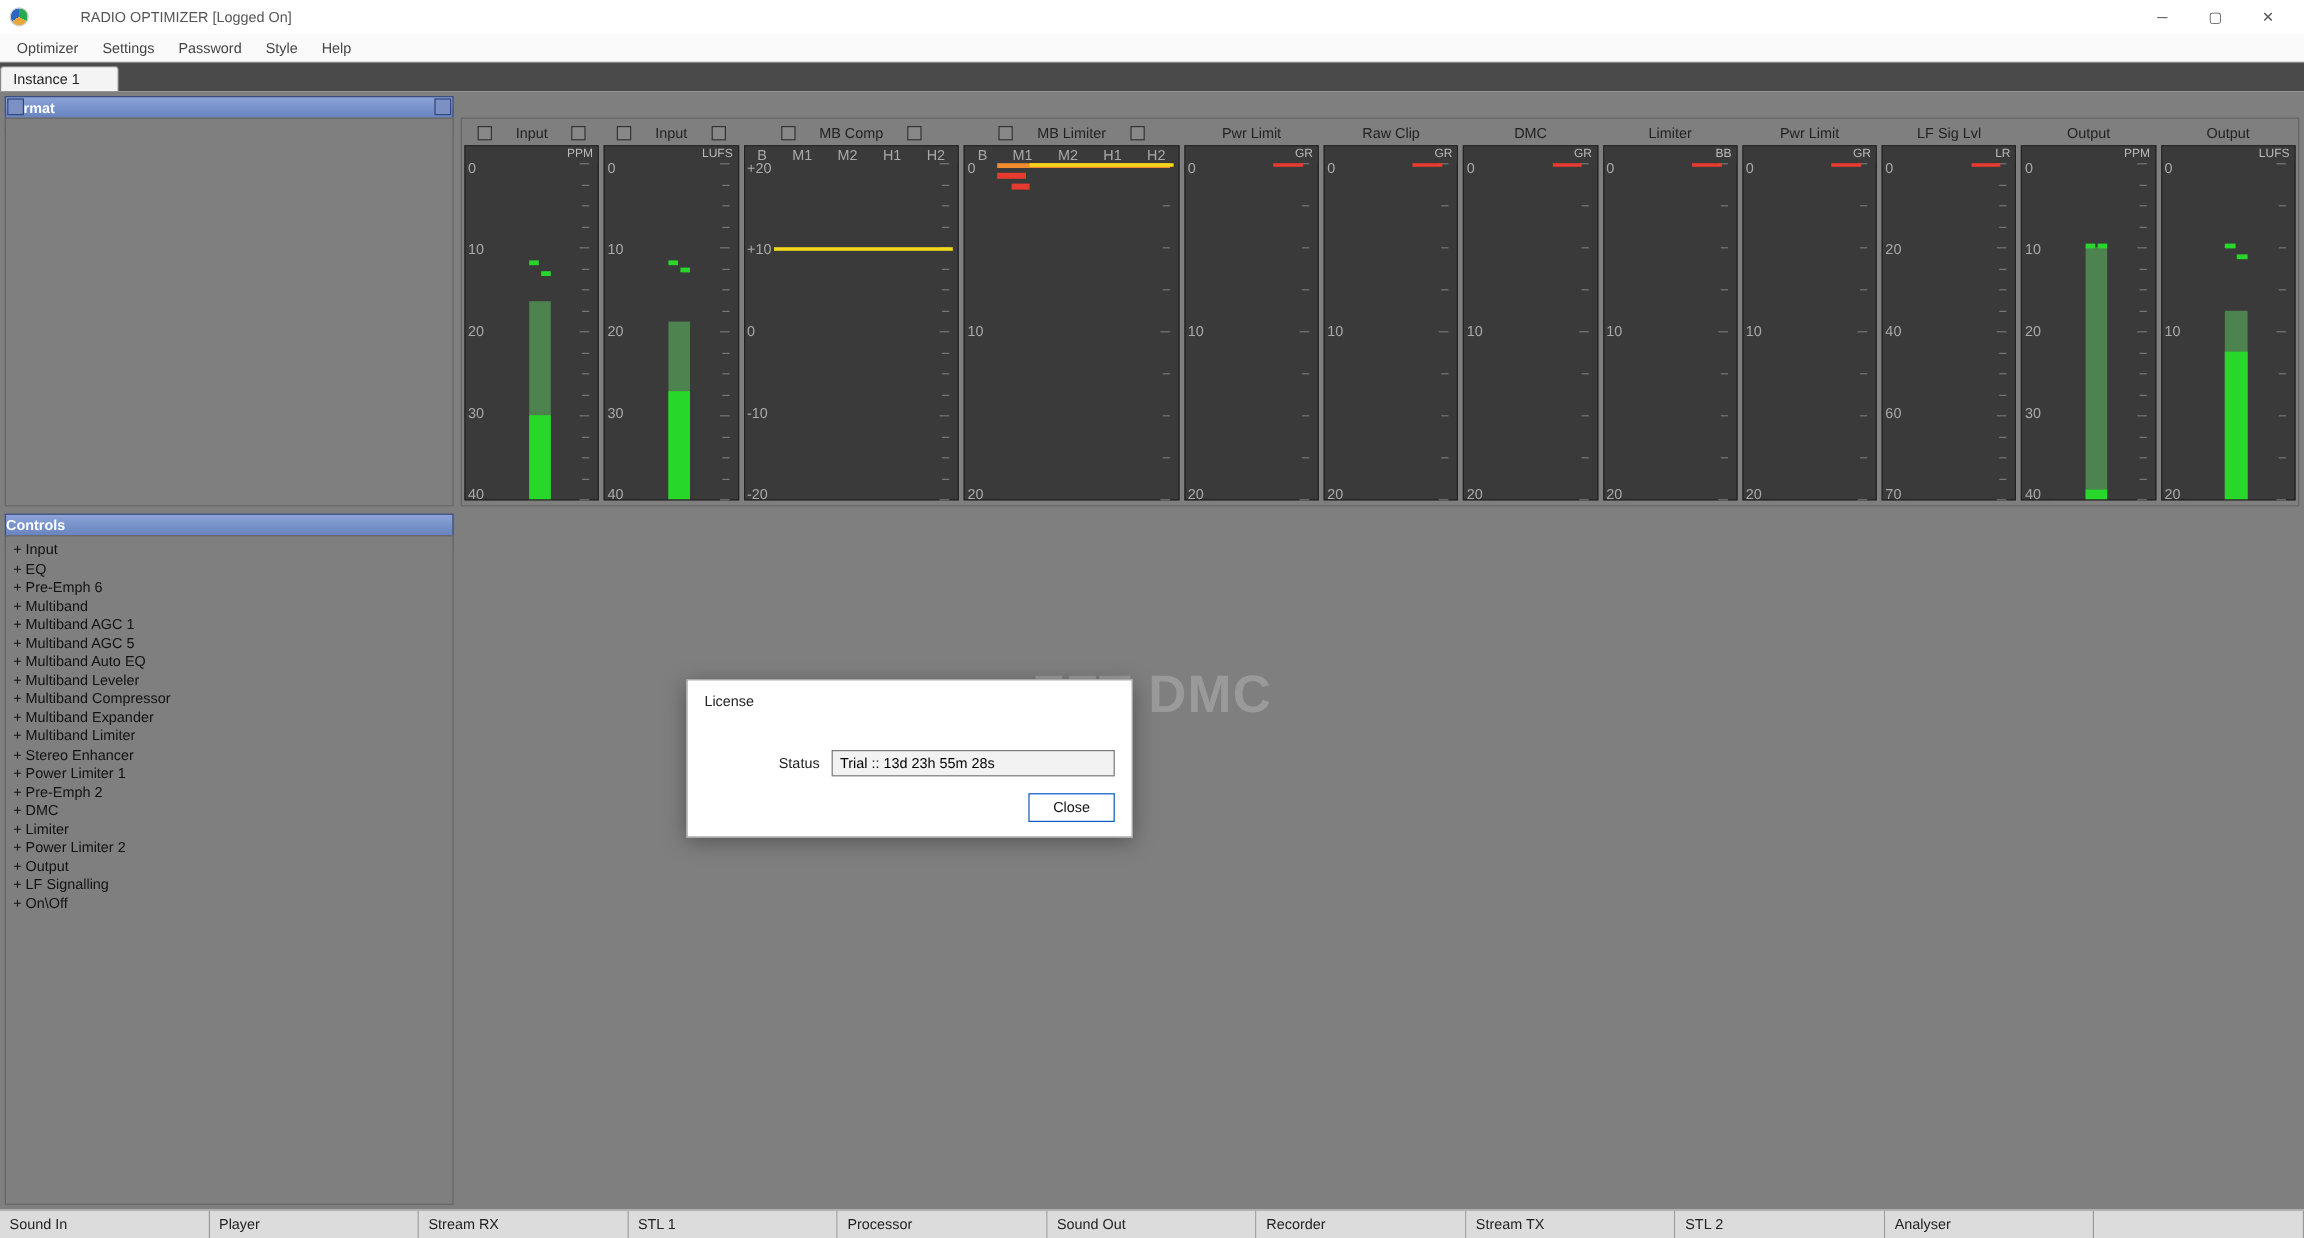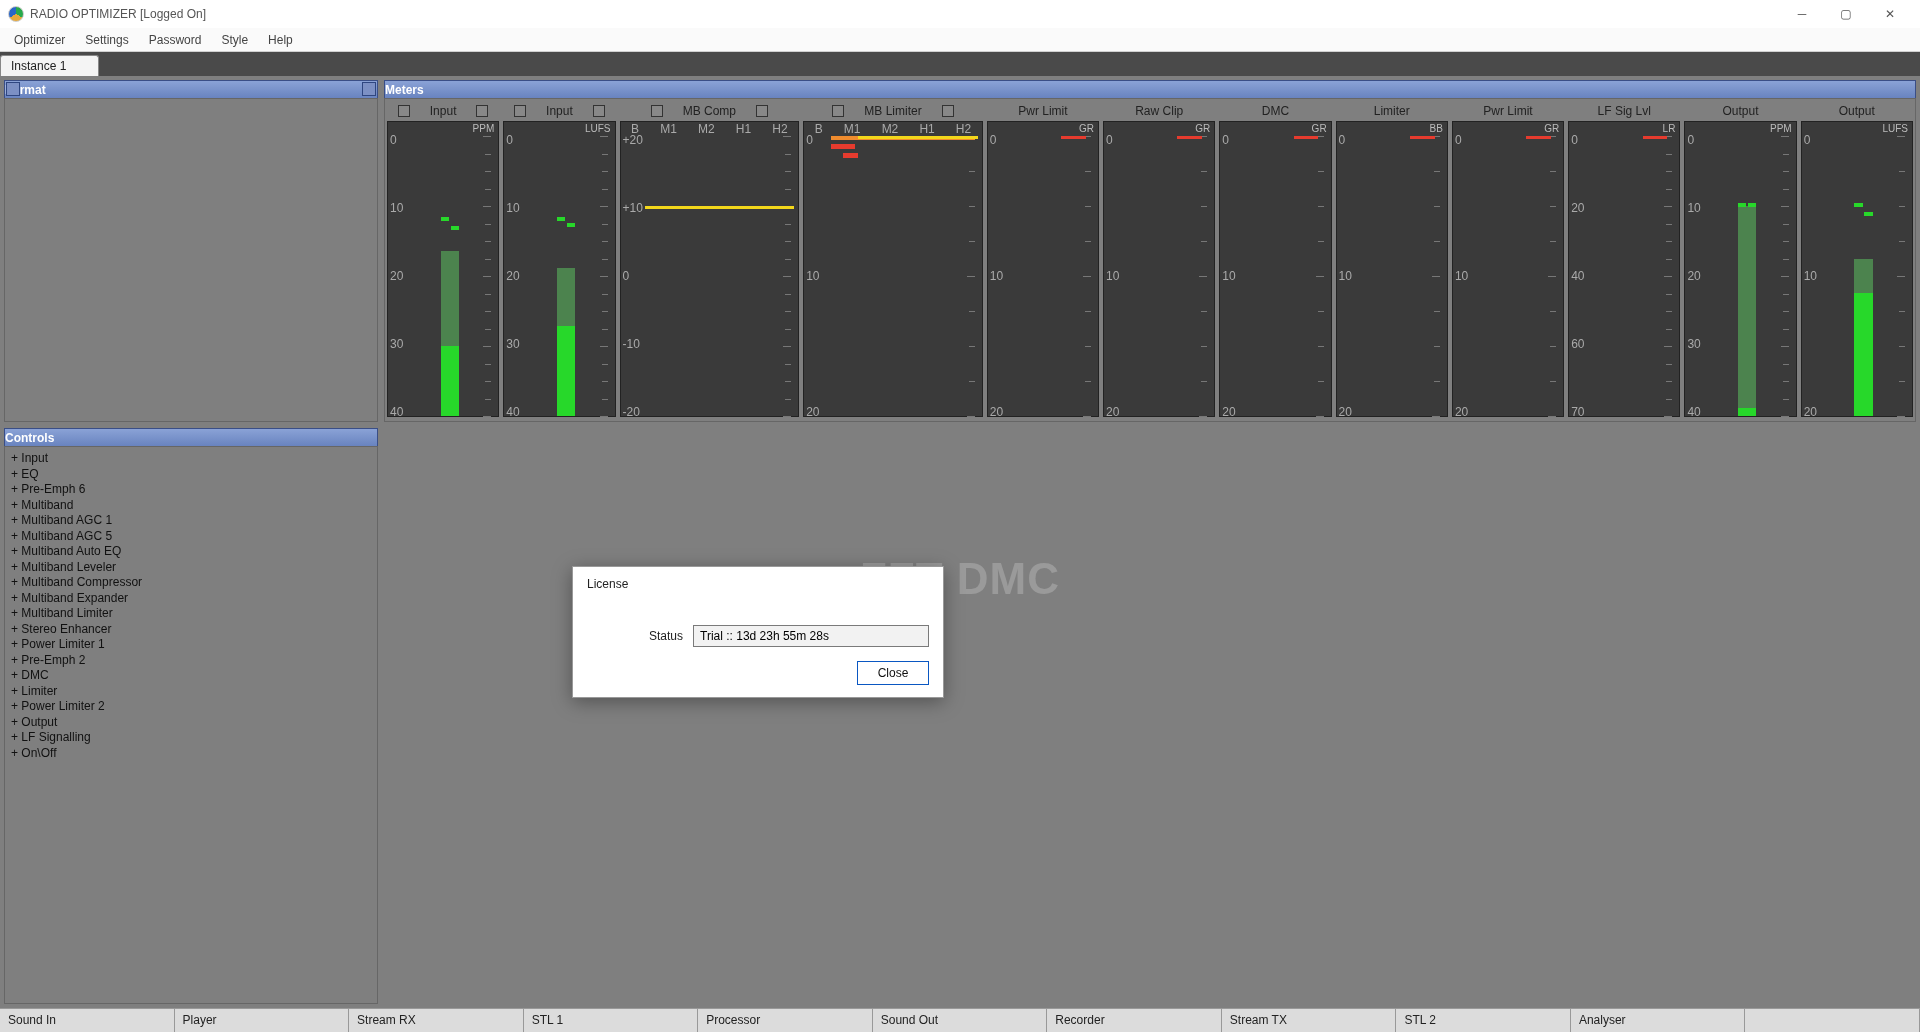--- a/index.html
+++ b/index.html
@@ -1,19 +1,19 @@
 <!DOCTYPE html>
 <html><head>
 <meta charset="utf-8">
 <style>
 * { margin:0; padding:0; box-sizing:border-box; font-family:"Segoe UI",Tahoma,sans-serif; font-size:12px; }
 body { background:#fff; overflow:hidden; }
 .titlebar { height:28px; display:flex; align-items:center; padding:0 8px; background:#fff; color:#555; }
 .titlebar .logo { width:16px; height:16px; border-radius:50%; background:conic-gradient(#29a94b 0 120deg,#e7a93b 120deg 240deg,#2966c8 240deg 360deg); margin-right:6px; border:1px solid #ccc;}
-.titlebar .title { flex:1; }
+.titlebar .title { flex:1;margin-left:37px; }
 .titlebar .winbtn { width:44px; height:28px; display:flex; align-items:center; justify-content:center; color:#555; }
 .menubar { height:24px; display:flex; align-items:center; padding:0 4px; background:#fafafa; border-bottom:1px solid #d0d0d0; color:#444;}
 .menubar span { padding:3px 10px; }
 .tabbar { height:24px; background:#4a4a4a; display:flex; align-items:flex-end; }
 .tabbar .tab { background:#f4f4f4; border:1px solid #888; border-bottom:none; padding:3px 32px 3px 10px; color:#222; font-size:12px; border-radius:3px 3px 0 0;}
 .workspace { position:absolute; top:76px; left:0; right:0; bottom:24px; background:#7f7f7f; }
 .panel { position:absolute; background:#7f7f7f; }
 .panel-hdr { height:32px; background:linear-gradient(#8aa2d6,#4f6cae); color:#fff; font-weight:bold; text-align:left; line-height:18px; font-size:12px; border:1px solid #3a4e86;}
 .panel-hdr .hbtn { position:absolute; width:14px; height:14px; top:2px; background:#7c90c4; border:1px solid #2f4680;}
 .format-panel { left:4px; top:4px; width:374px; height:342px; }
@@ -87,23 +87,20 @@
   <div class="panel format-panel">
     <div class="panel-hdr">
       <span class="hbtn l"></span>
       <span>Format</span>
       <span class="hbtn r"></span>
     </div>
     <div class="format-body"></div>
   </div>
 
   <div class="panel meters-panel">
-    <div class="panel-hdr">
-      <span>Meters</span>
-    </div>
     <div class="meters-body" id="meters-body">
         <div class="mcol">
           <div class="mtitle">
             <span class="chk"></span>
             <span>Input</span>
             <span class="chk"></span>
           </div>
           <div class="mframe">
             <div class="mhead">PPM</div>
             <div class="mbody">

